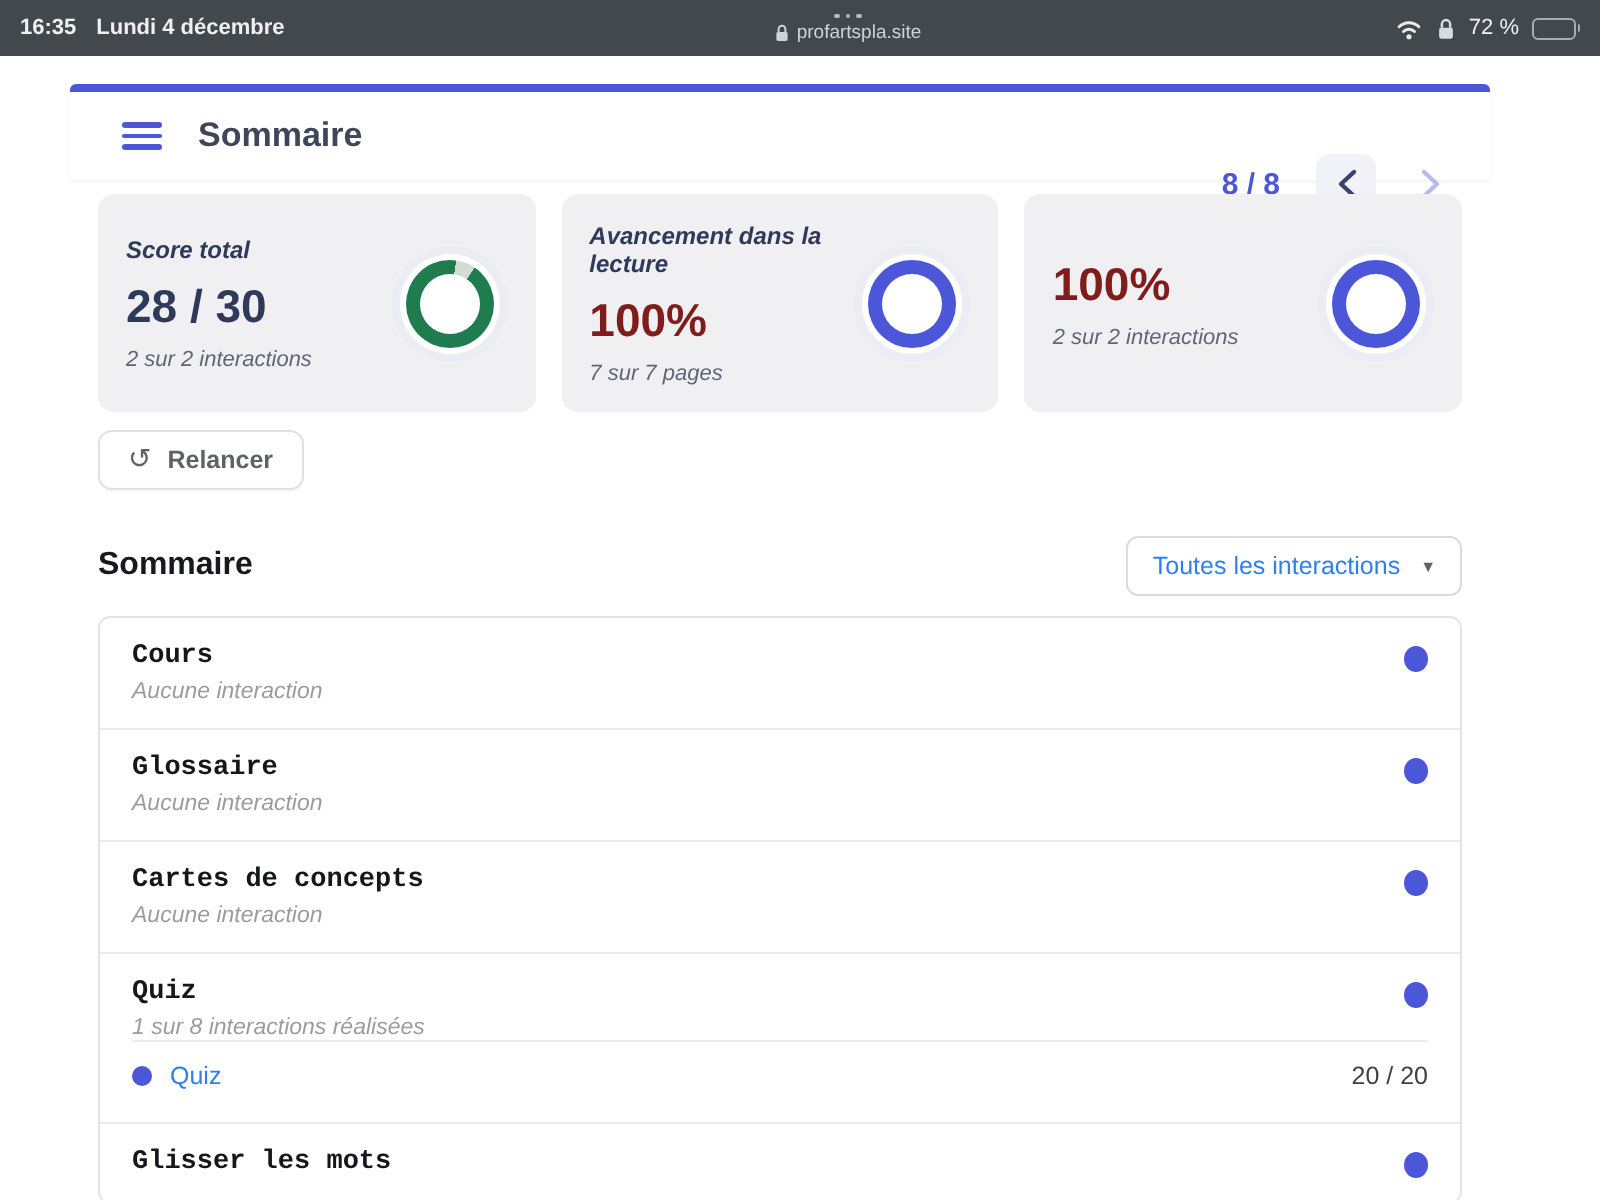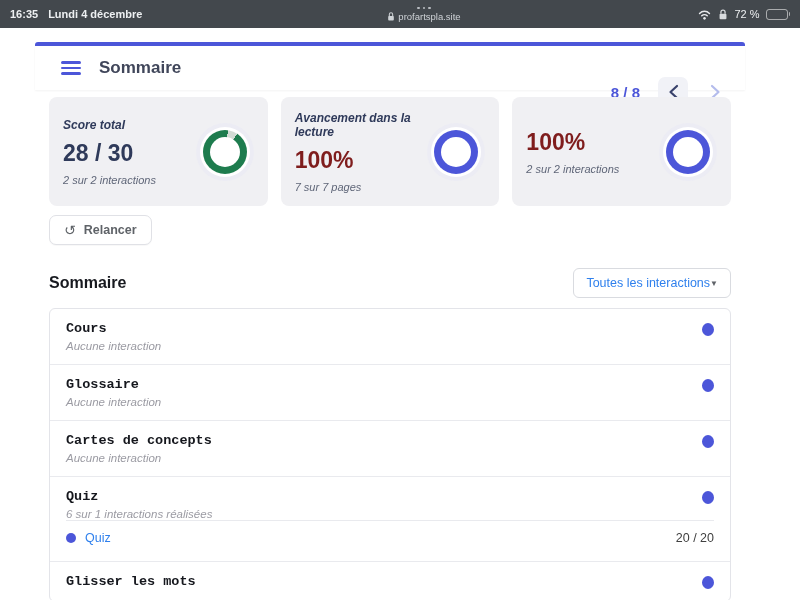--- a/index.html
+++ b/index.html
@@ -64,21 +64,21 @@
     background:#fff; border:1px solid #e0e1e6; border-radius:7px; padding:7px 14px;
     font-size:12.5px; font-weight:bold; color:#5f6368; cursor:pointer;
     box-shadow:0 1px 1px rgba(0,0,0,.03); }
   .relaunch .refresh-glyph { font-size:14px; font-weight:normal;
     font-family:"DejaVu Sans",sans-serif; line-height:1; }
 
   
   .summary-head { display:flex; align-items:center; justify-content:space-between;
     margin-top:23px; margin-bottom:10px; }
   .summary-title { font-size:16px; font-weight:bold; color:#17191f; }
-  .filter-btn { display:flex; align-items:center; background:#fff;
+  .filter-btn { display:flex; align-items:center; gap:10px; background:#fff;
     border:1px solid #d9dbe0; border-radius:6px; padding:7px 12px;
     font-size:12.5px; color:#2f80ed; cursor:pointer; }
   .filter-caret { font-size:8px; color:#5f6368; }
 
   .list { border:1px solid #e3e4e9; border-radius:6px; background:#fff; }
   .row { padding:12px 16px; border-bottom:1px solid #e9eaee; }
   .row:last-child { border-bottom:none; }
   .row-main { display:flex; align-items:flex-start; justify-content:space-between; }
   .row-titleblock { display:flex; flex-direction:column; gap:4px; }
   .row-title { font-size:13.5px; font-weight:bold; color:#15171d;font-family:Liberation Mono, monospace; }
@@ -257,21 +257,21 @@
             <span class="row-sub">Aucune interaction</span>
           </div>
           <span class="dot"></span>
         </div>
       </div>
 
       <div class="row">
         <div class="row-main">
           <div class="row-titleblock">
             <span class="row-title">Quiz</span>
-            <span class="row-sub">6 sur 1 interactions réalisées</span>
+            <span class="row-sub">1 sur 8 interactions réalisées</span>
           </div>
           <span class="dot"></span>
         </div>
         <div class="subdivider"></div>
         <div class="subrow">
           <span class="minidot"></span>
           <span class="subrow-label">Quiz</span>
           <span class="subrow-score">20 / 20</span>
         </div>
       </div>

